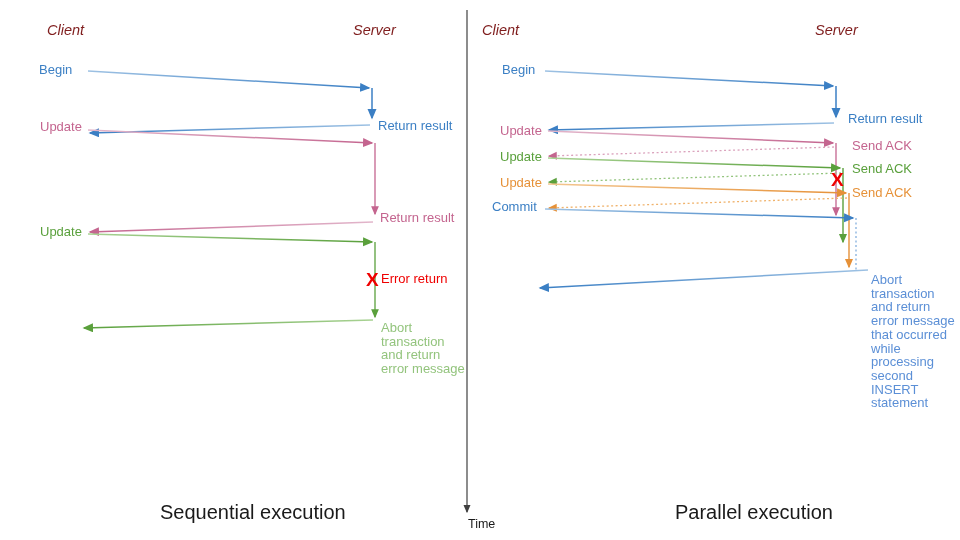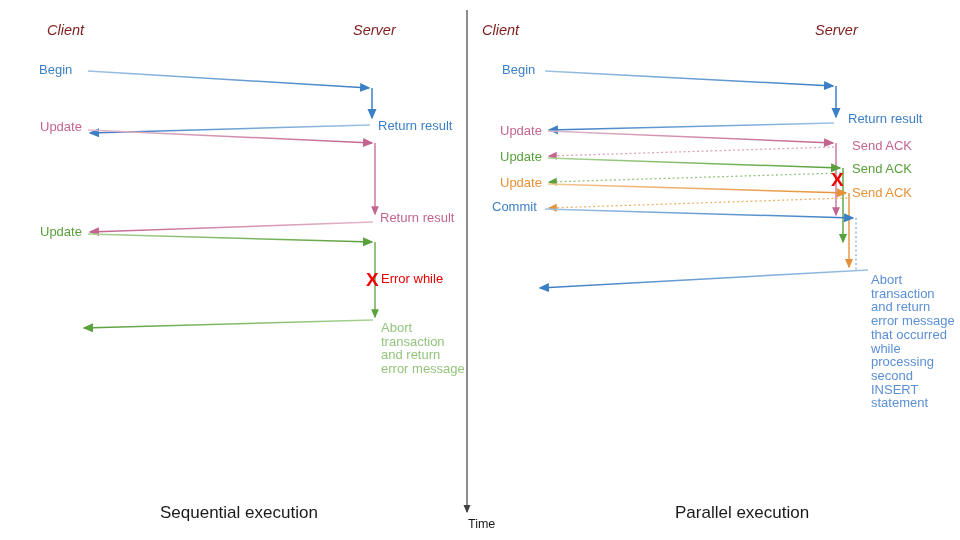--- a/index.html
+++ b/index.html
@@ -30,21 +30,21 @@
     line-height: 13.7px;
     letter-spacing: 0px;
   }
   .lbl.multi { white-space: pre-line; margin-top: 8px; }
   .role {
     font-style: italic;
     font-size: 14.5px;
     color: #7f1d1d;
   }
   .caption {
-    font-size: 17px;
+    font-size: 20px;
     color: #1a1a1a;
   }
   .time-label {
     font-size: 12.5px;
     color: #1a1a1a;
   }
   .xmark {
     position: absolute;
     font-size: 19px;
     font-weight: bold;
@@ -158,21 +158,21 @@
   <div class="lbl role" style="left:353px; top:24px;">Server</div>
 
   <div class="lbl" style="left:39px; top:63px; color:#3b7fc4;">Begin</div>
   <div class="lbl" style="left:40px; top:120px; color:#c4658f;">Update</div>
   <div class="lbl" style="left:40px; top:225px; color:#5aa03c;">Update</div>
 
   <div class="lbl" style="left:378px; top:119px; color:#3b7fc4;">Return result</div>
   <div class="lbl" style="left:380px; top:211px; color:#c4658f;">Return result</div>
 
   <div class="xmark" style="left:366px; top:270px;">X</div>
-  <div class="lbl" style="left:381px; top:272px; color:#ef0000;">Error while</div>
+  <div class="lbl" style="left:381px; top:272px; color:#ef0000;">Error return</div>
 
   <div class="lbl multi" style="left:381px; top:313px; color:#93c47d;">Abort
 transaction
 and return
 error message</div>
 
   <div class="lbl caption" style="left:160px; top:506px;">Sequential execution</div>
 
   <div class="lbl role" style="left:482px; top:24px;">Client</div>
   <div class="lbl role" style="left:815px; top:24px;">Server</div>

